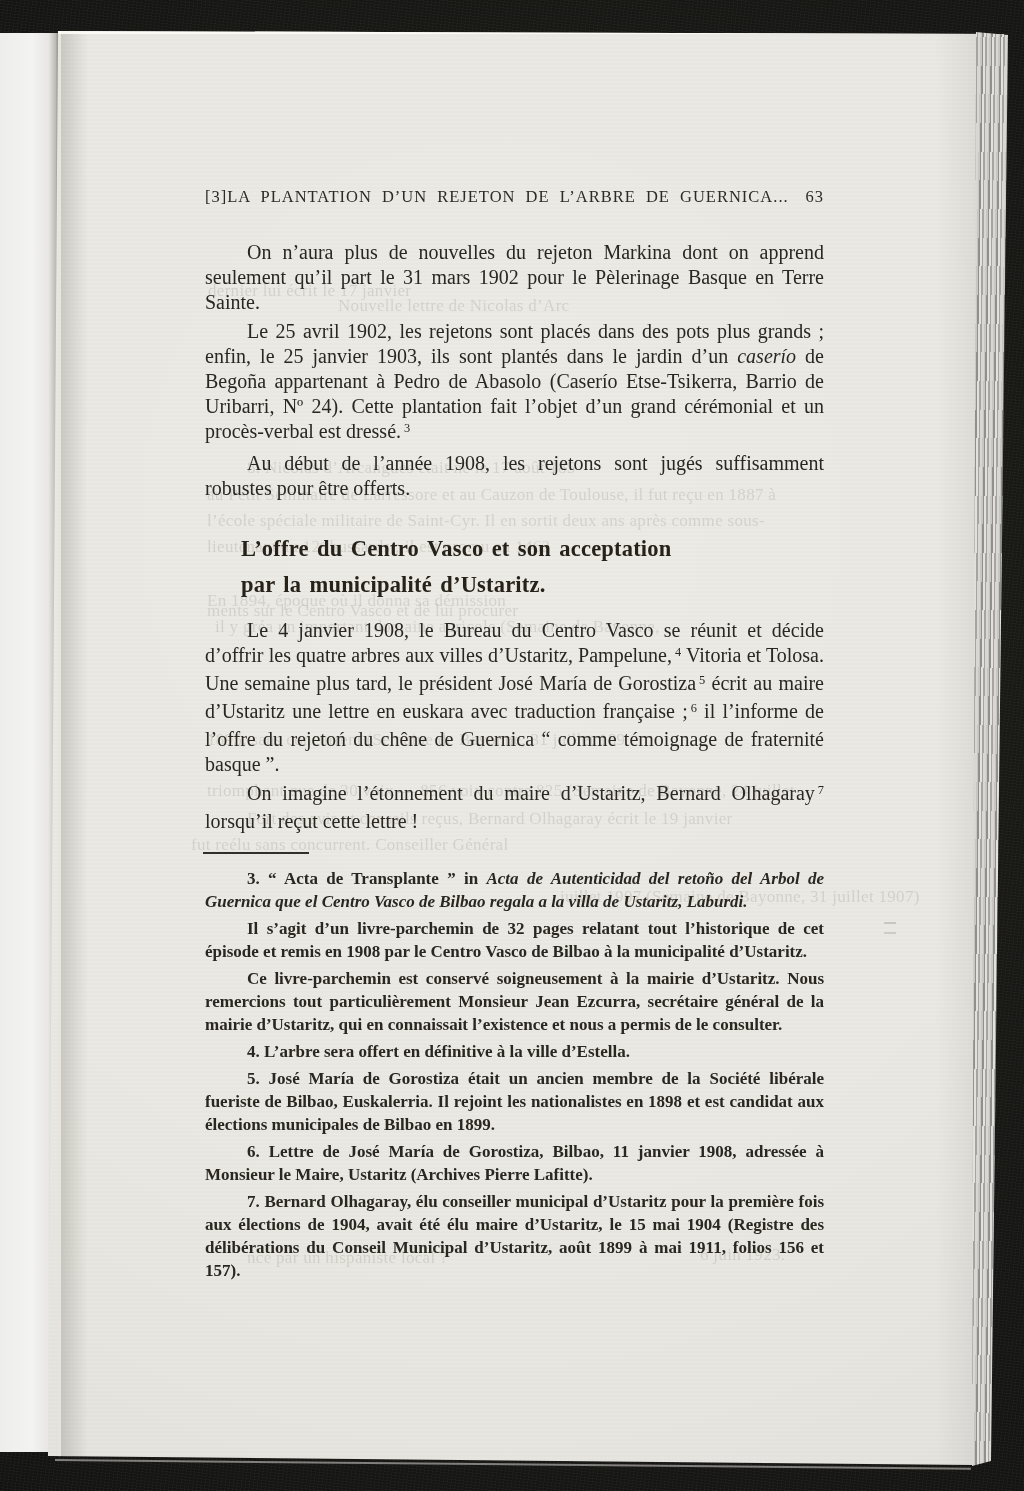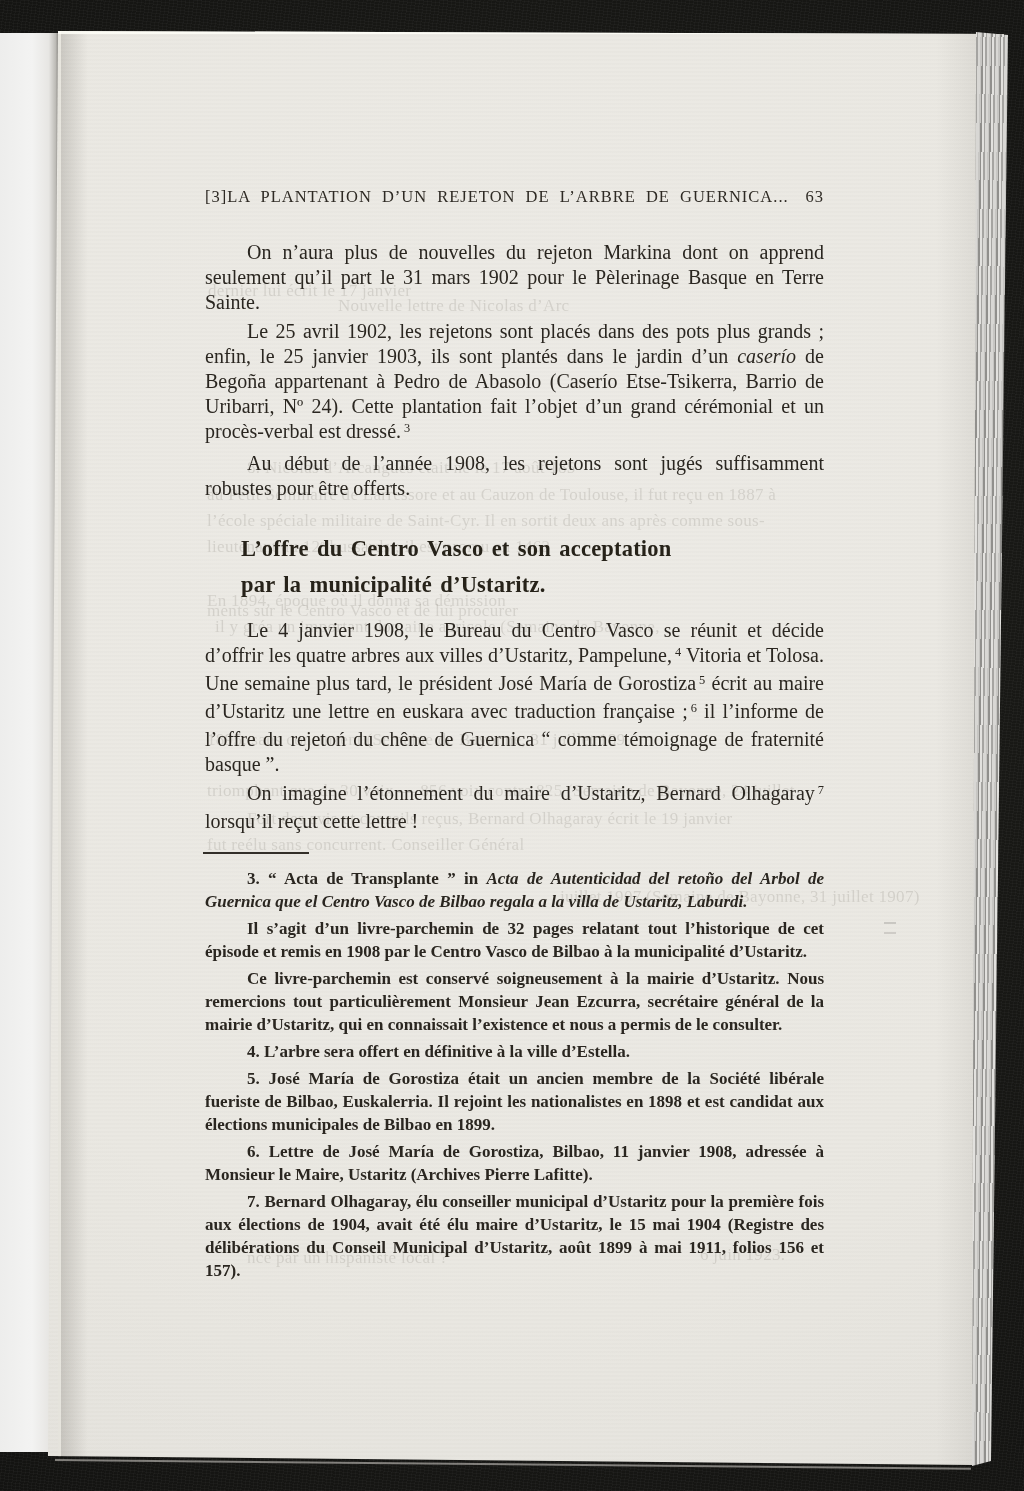--- a/index.html
+++ b/index.html
@@ -99,21 +99,21 @@
     <div class="ghost" style="top:459px; left:247px;">8. Nicolas d’Arcangues était né le 17 août 185</div>
     <div class="ghost" style="top:486px; left:207px;">au Petit Séminaire de Larressore et au Cauzon de Toulouse, il fut reçu en 1887 à</div>
     <div class="ghost" style="top:512px; left:207px;">l’école spéciale militaire de Saint-Cyr. Il en sortit deux ans après comme sous-</div>
     <div class="ghost" style="top:538px; left:207px;">lieutenant au 12ᵉ hussards ; il est promu en 1462</div>
     <div class="ghost" style="top:566px; left:207px;margin-top:36px;">ments sur le Centro Vasco et de lui procurer</div>
     <div class="ghost" style="top:592px; left:207px;">En 1894, époque où il donna sa démission</div>
     <div class="ghost" style="top:618px; left:207px;margin-left:8px;">il y gréa un important domaine agricole (Semaine de Bayonne,</div>
     <div class="ghost" style="top:731px; left:207px;">1895, sans concurrent (Semaine de Bayonne, 31 juillet 189</div>
     <div class="ghost" style="top:782px; left:207px;">triomphant que de 30 voix — 856 voix contre 825 (Semaine de Bayonne, 24 juillet</div>
     <div class="ghost" style="top:810px; left:247px;">Fort des avis et conseils reçus, Bernard Olhagaray écrit le 19 janvier</div>
-    <div class="ghost" style="top:836px; left:207px;text-align:right;">fut reélu sans concurrent. Conseiller Général</div>
+    <div class="ghost" style="top:836px; left:191px;text-align:right;">fut reélu sans concurrent. Conseiller Général</div>
     <div class="ghost" style="top:888px; left:560px;">juillet 1907 (Semaine de Bayonne, 31 juillet 1907)</div>
     <div class="ghost" style="top:1249px; left:247px;">nce par un hispaniste local ?</div>
     <div class="ghost" style="top:1246px; left:700px;">6 juin 1923.</div>
   </div>
 
   <div class="eq-mark"></div>
 
   <div class="content">
 
     <div class="running-header">

